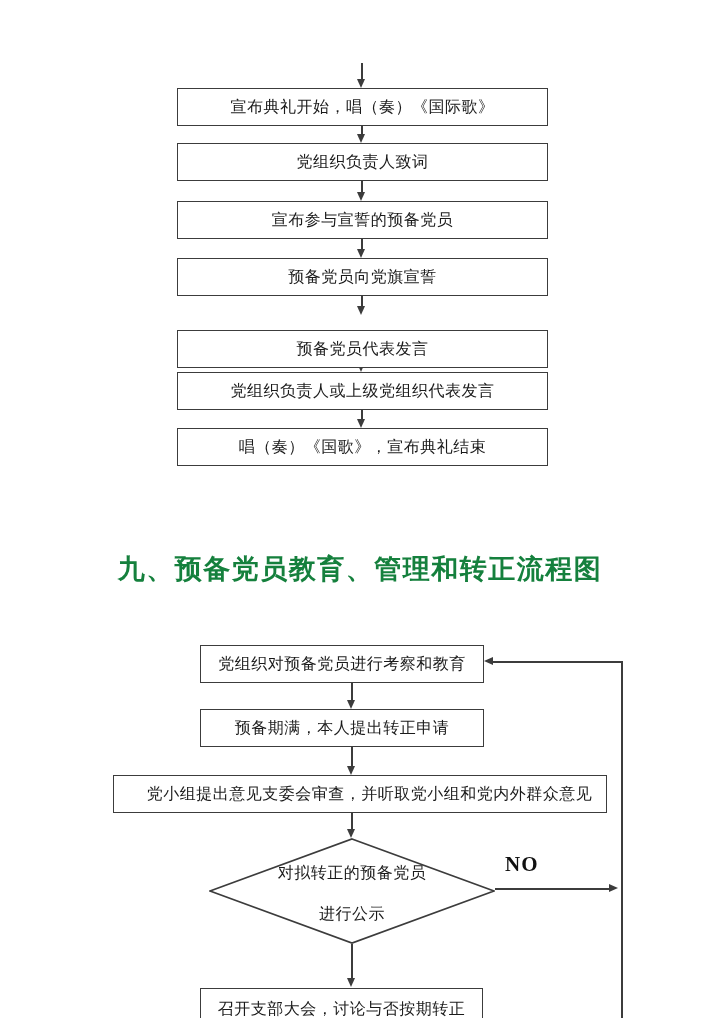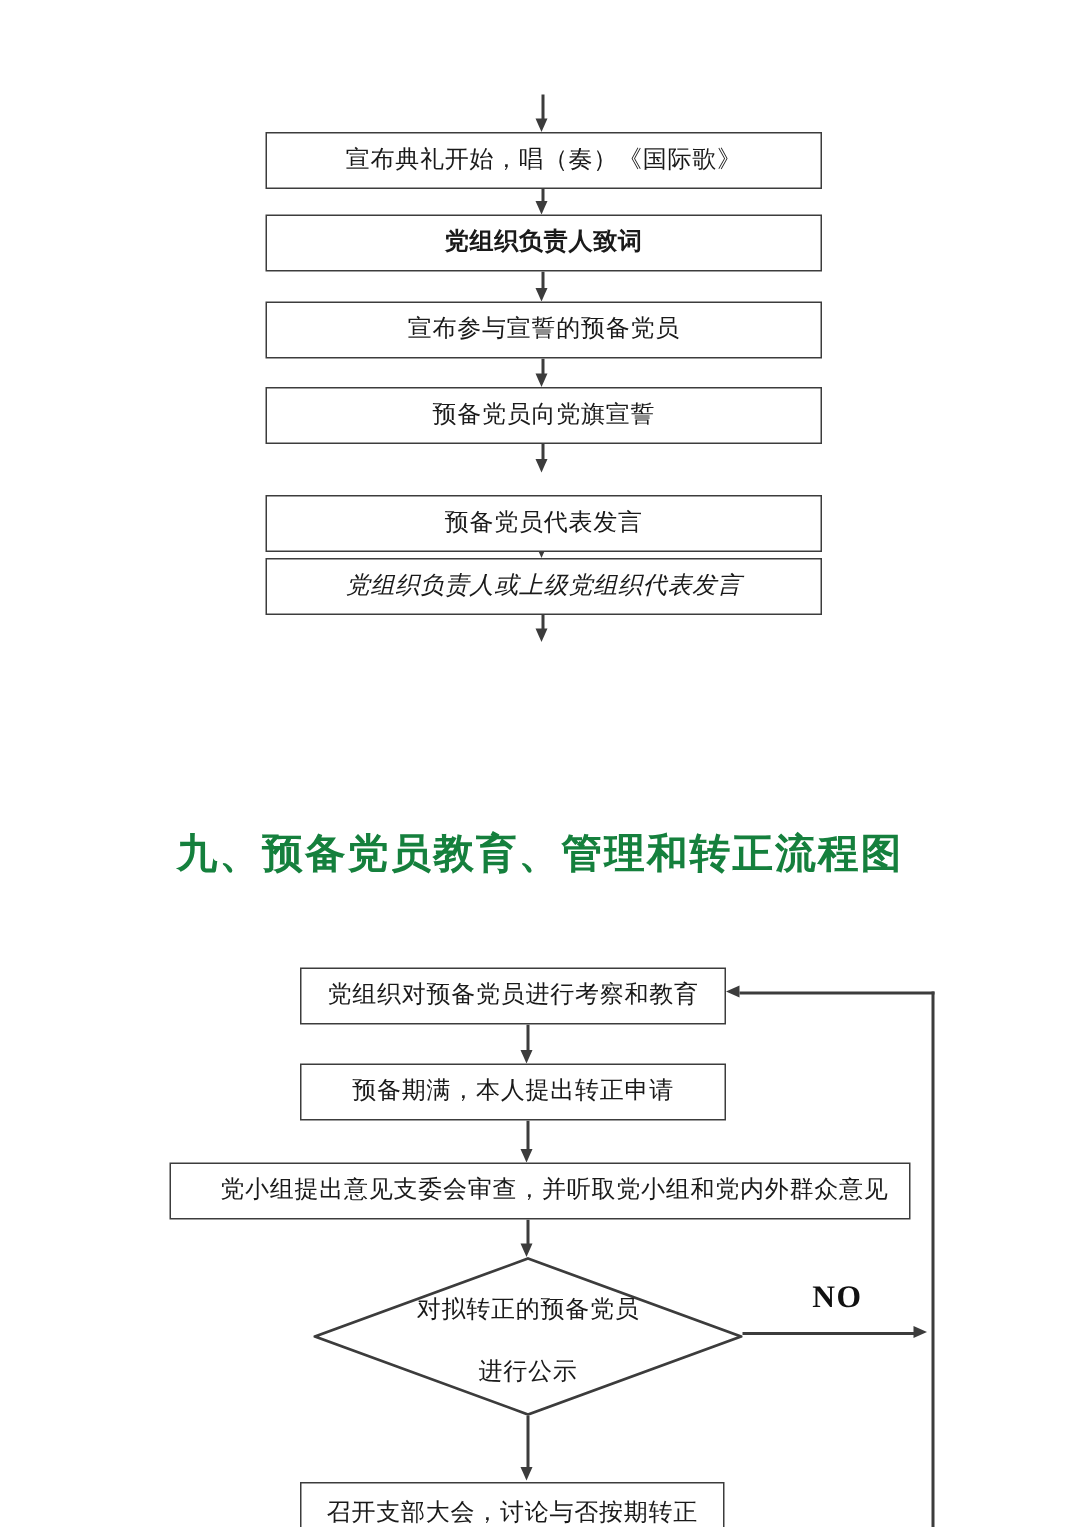--- a/index.html
+++ b/index.html
@@ -28,21 +28,21 @@
     border-top:4.5px solid transparent;border-bottom:4.5px solid transparent;
     border-left:9px solid #3c3c3c;}
   .heading{
     position:absolute;left:0;top:551px;width:720px;text-align:center;
     font-size:27px;font-weight:bold;letter-spacing:1.5px;color:#15803d;
   }
   .diamond-svg{position:absolute;left:209px;top:838px;width:286px;height:106px;}
   .diamond-text{position:absolute;text-align:center;left:209px;width:286px;
     font-size:16px;letter-spacing:0.5px;}
   .no-label{
-    position:absolute;left:505px;top:852px;width:70px;text-align:right;
+    position:absolute;left:505px;top:852px;width:70px;text-align:left;
     font-size:21px;font-weight:bold;letter-spacing:1px;color:#111111;
   }
 </style>
 </head>
 <body>
 
 <div class="page">
 
   <div class="vline" style="left:361px;top:63px;height:17px;"></div>
   <div class="ah-down" style="left:357px;top:79px;"></div>
@@ -61,34 +61,37 @@
 
   <div class="vline" style="left:361px;top:353px;height:11px;"></div>
   <div class="ah-down" style="left:357px;top:363px;"></div>
 
   <div class="vline" style="left:361px;top:410px;height:10px;"></div>
   <div class="ah-down" style="left:357px;top:419px;"></div>
 
   <div class="box ubox" style="top:88px;">
     <span>宣布典礼开始，唱（奏）《国际歌》</span>
   </div>
-  <div class="box ubox" style="top:143px;font-weight:bold;">
+  <div class="box ubox" style="top:143px;">
     <span>党组织负责人致词</span>
   </div>
   <div class="box ubox" style="top:258px;">
     <span>预备党员向党旗宣誓</span>
   </div>
   <div class="box ubox" style="top:201px;">
     <span>宣布参与宣誓的预备党员</span>
   </div>
   <div class="box ubox" style="top:330px;">
     <span>预备党员代表发言</span>
   </div>
-  <div class="box ubox" style="top:372px;font-style:italic;">
+  <div class="box ubox" style="top:372px;">
     <span>党组织负责人或上级党组织代表发言</span>
+  </div>
+  <div class="box ubox" style="top:428px;">
+    <span>唱（奏）《国歌》，宣布典礼结束</span>
   </div>
 
   <div class="heading">九、预备党员教育、管理和转正流程图</div>
 
   <div class="vline" style="left:351px;top:683px;height:18px;"></div>
   <div class="ah-down" style="left:347px;top:700px;"></div>
 
   <div class="vline" style="left:351px;top:747px;height:20px;"></div>
   <div class="ah-down" style="left:347px;top:766px;"></div>
 

